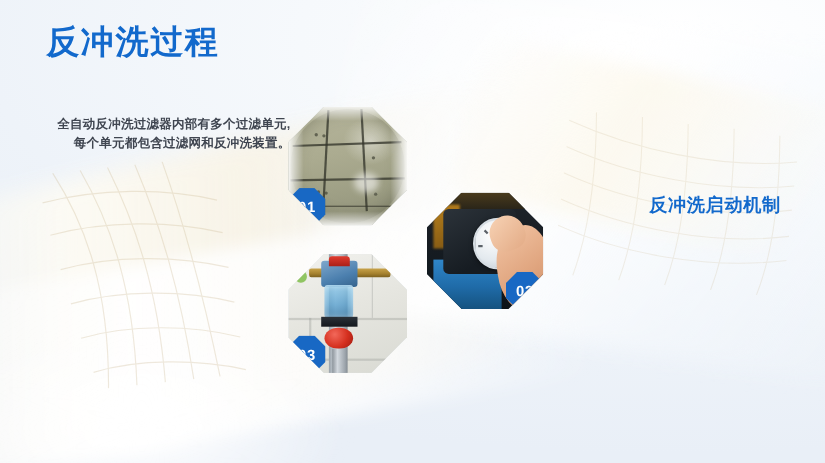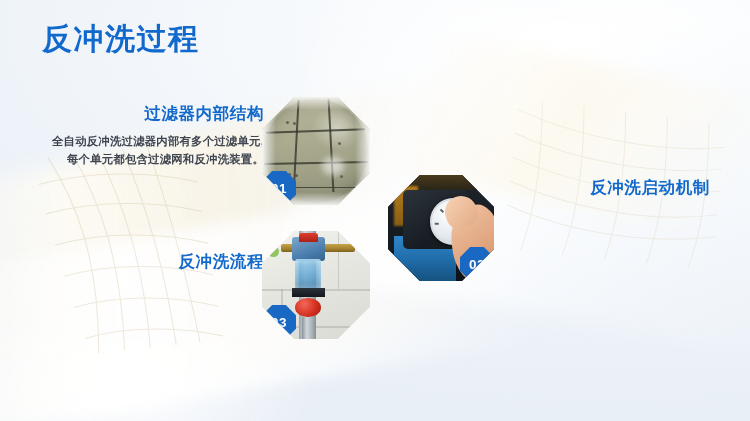--- a/index.html
+++ b/index.html
@@ -246,21 +246,20 @@
       <path d="M66 0 C72 60 70 110 60 150"></path>
       <path d="M108 2 C114 62 112 112 102 150"></path>
       <path d="M150 2 C156 62 154 112 144 150"></path>
       <path d="M192 4 C198 64 196 114 186 150"></path>
     </g>
   </svg>
 
   <div class="page-title">反冲洗过程</div>
 
   <div class="block blk-01">
-    <h3>过滤器内部结构</h3>
     <p>全自动反冲洗过滤器内部有多个过滤单元,
 每个单元都包含过滤网和反冲洗装置。</p>
   </div>
 
   <div class="oct" id="photo-01">
     <div class="oct-inner">
       <div class="ph"></div>
       <div class="sphere"></div>
       <div class="gline gh1"></div>
       <div class="gline gh2"></div>
@@ -299,21 +298,20 @@
         <div class="needle"></div>
         <div class="gdot"></div>
       </div>
       <div class="hand"></div>
       <div class="finger"></div>
     </div>
     <div class="badge" id="badge-02">02</div>
   </div>
 
   <div class="block blk-03">
-    <h3>反冲洗流程</h3>
   </div>
 
   <div class="oct" id="photo-03">
     <div class="oct-inner">
       <div class="ph"></div>
       <div class="tile th1"></div>
       <div class="tile th2"></div>
       <div class="tile tv1"></div>
       <div class="tile tv2"></div>
       <div class="grn"></div>

